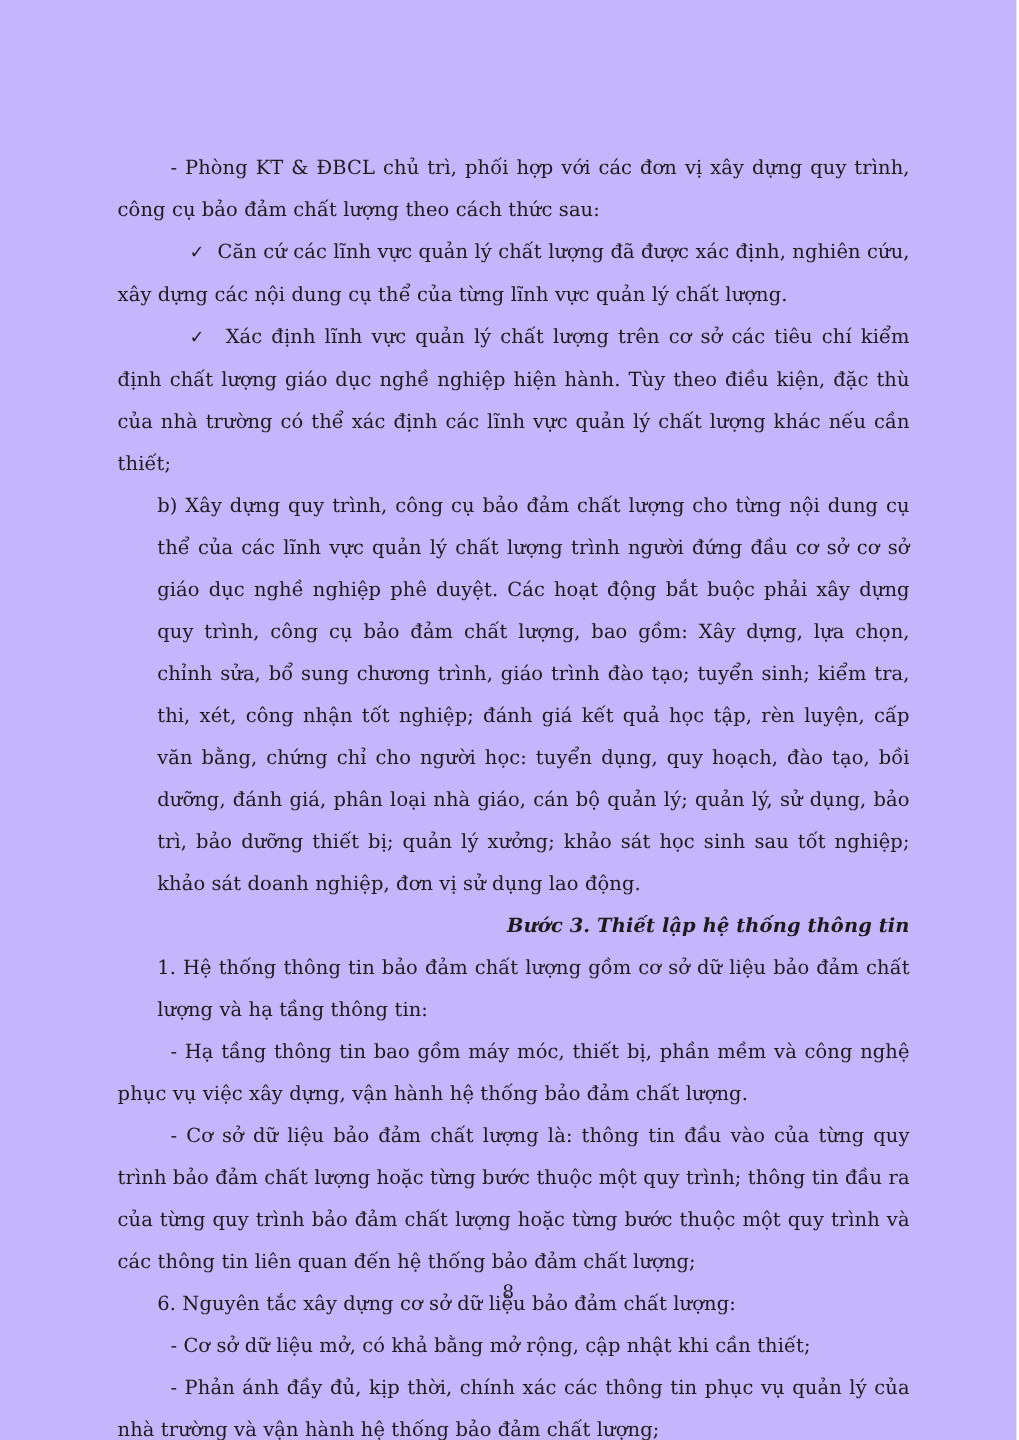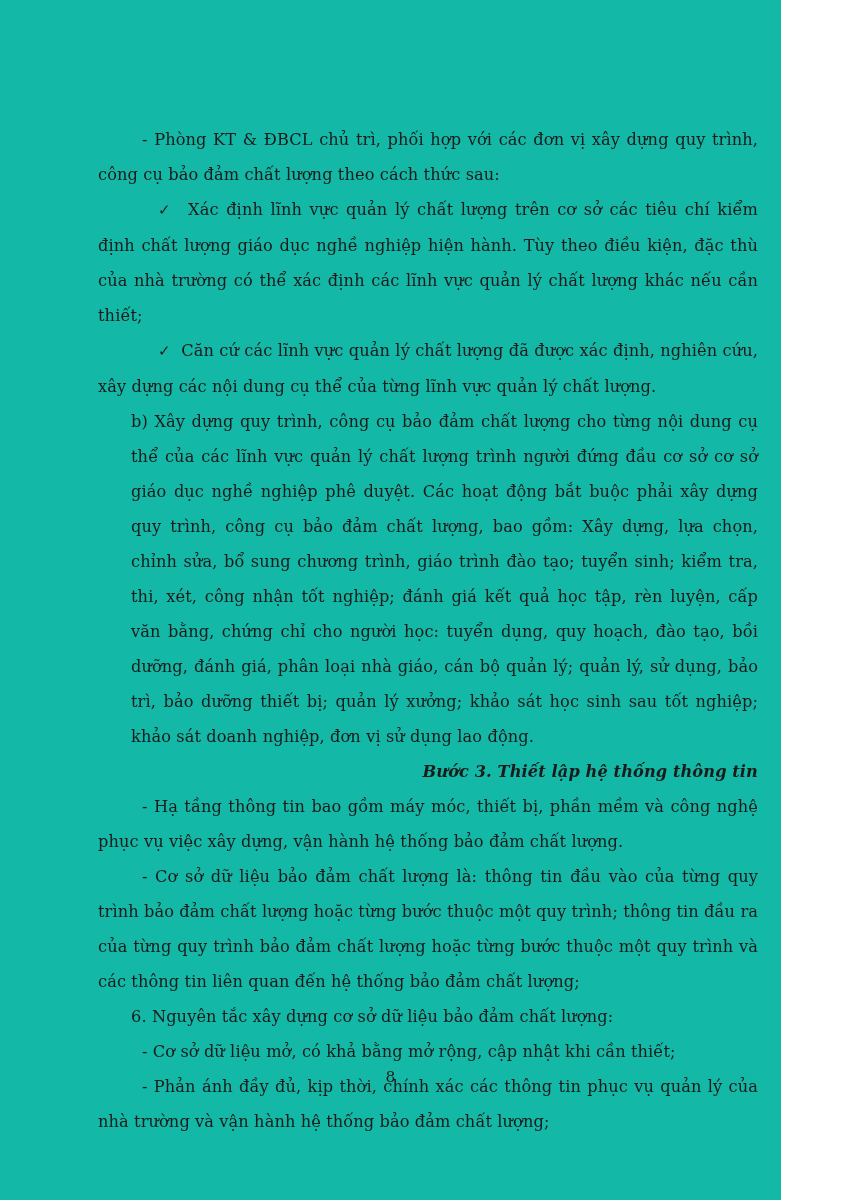--- a/index.html
+++ b/index.html
@@ -8,23 +8,23 @@
     background: #ffffff;
   }
   body {
     width: 849px;
     height: 1200px;
     font-family: "DejaVu Serif", serif;
     color: #1b1b1b;
   }
   .page {
     position: relative;
-    width: 781px;
+    width: 847px;
     height: 1200px;
-    background: #14b8a6;
+    background: #c4b5fd;
     overflow: hidden;
   }
   .content {
     position: absolute;
     left: 98px;
     top: 122px;
     width: 660px;
   }
   p {
     margin: 0 0 0 0;
@@ -65,28 +65,29 @@
   }
 </style>
 </head>
 <body>
 
 <div class="page">
   <div class="content">
 
     <p class="indent-dash">- Phòng KT &amp; ĐBCL chủ trì, phối hợp với các đơn vị xây dựng quy trình, công cụ bảo đảm chất lượng theo cách thức sau:</p>
 
+    <p class="indent-check"><span class="check-mark">✓</span>&nbsp;&nbsp;<span>Căn cứ các lĩnh vực quản lý chất lượng đã được xác định, nghiên cứu, xây dựng các nội dung cụ thể của từng lĩnh vực quản lý chất lượng.</span></p>
+
     <p class="indent-check"><span class="check-mark">✓</span>&nbsp;&nbsp;<span>Xác định lĩnh vực quản lý chất lượng trên cơ sở các tiêu chí kiểm định chất lượng giáo dục nghề nghiệp hiện hành. Tùy theo điều kiện, đặc thù của nhà trường có thể xác định các lĩnh vực quản lý chất lượng khác nếu cần thiết;</span></p>
-
-    <p class="indent-check"><span class="check-mark">✓</span>&nbsp;&nbsp;<span>Căn cứ các lĩnh vực quản lý chất lượng đã được xác định, nghiên cứu, xây dựng các nội dung cụ thể của từng lĩnh vực quản lý chất lượng.</span></p>
 
     <p class="no-indent">b) Xây dựng quy trình, công cụ bảo đảm chất lượng cho từng nội dung cụ thể của các lĩnh vực quản lý chất lượng trình người đứng đầu cơ sở cơ sở giáo dục nghề nghiệp phê duyệt. Các hoạt động bắt buộc phải xây dựng quy trình, công cụ bảo đảm chất lượng, bao gồm: Xây dựng, lựa chọn, chỉnh sửa, bổ sung chương trình, giáo trình đào tạo; tuyển sinh; kiểm tra, thi, xét, công nhận tốt nghiệp; đánh giá kết quả học tập, rèn luyện, cấp văn bằng, chứng chỉ cho người học: tuyển dụng, quy hoạch, đào tạo, bồi dưỡng, đánh giá, phân loại nhà giáo, cán bộ quản lý; quản lý, sử dụng, bảo trì, bảo dưỡng thiết bị; quản lý xưởng; khảo sát học sinh sau tốt nghiệp; khảo sát doanh nghiệp, đơn vị sử dụng lao động.</p>
 
     <p class="heading-step">Bước 3. Thiết lập hệ thống thông tin</p>
 
+    <p class="no-indent">1. Hệ thống thông tin bảo đảm chất lượng gồm cơ sở dữ liệu bảo đảm chất lượng và hạ tầng thông tin:</p>
 
     <p class="indent-dash">- Hạ tầng thông tin bao gồm máy móc, thiết bị, phần mềm và công nghệ phục vụ việc xây dựng, vận hành hệ thống bảo đảm chất lượng.</p>
 
     <p class="indent-dash">- Cơ sở dữ liệu bảo đảm chất lượng là: thông tin đầu vào của từng quy trình bảo đảm chất lượng hoặc từng bước thuộc một quy trình; thông tin đầu ra của từng quy trình bảo đảm chất lượng hoặc từng bước thuộc một quy trình và các thông tin liên quan đến hệ thống bảo đảm chất lượng;</p>
 
     <p class="no-indent">6. Nguyên tắc xây dựng cơ sở dữ liệu bảo đảm chất lượng:</p>
 
     <p class="indent-dash">- Cơ sở dữ liệu mở, có khả bằng mở rộng, cập nhật khi cần thiết;</p>
 
     <p class="indent-dash">- Phản ánh đầy đủ, kịp thời, chính xác các thông tin phục vụ quản lý của nhà trường và vận hành hệ thống bảo đảm chất lượng;</p>

